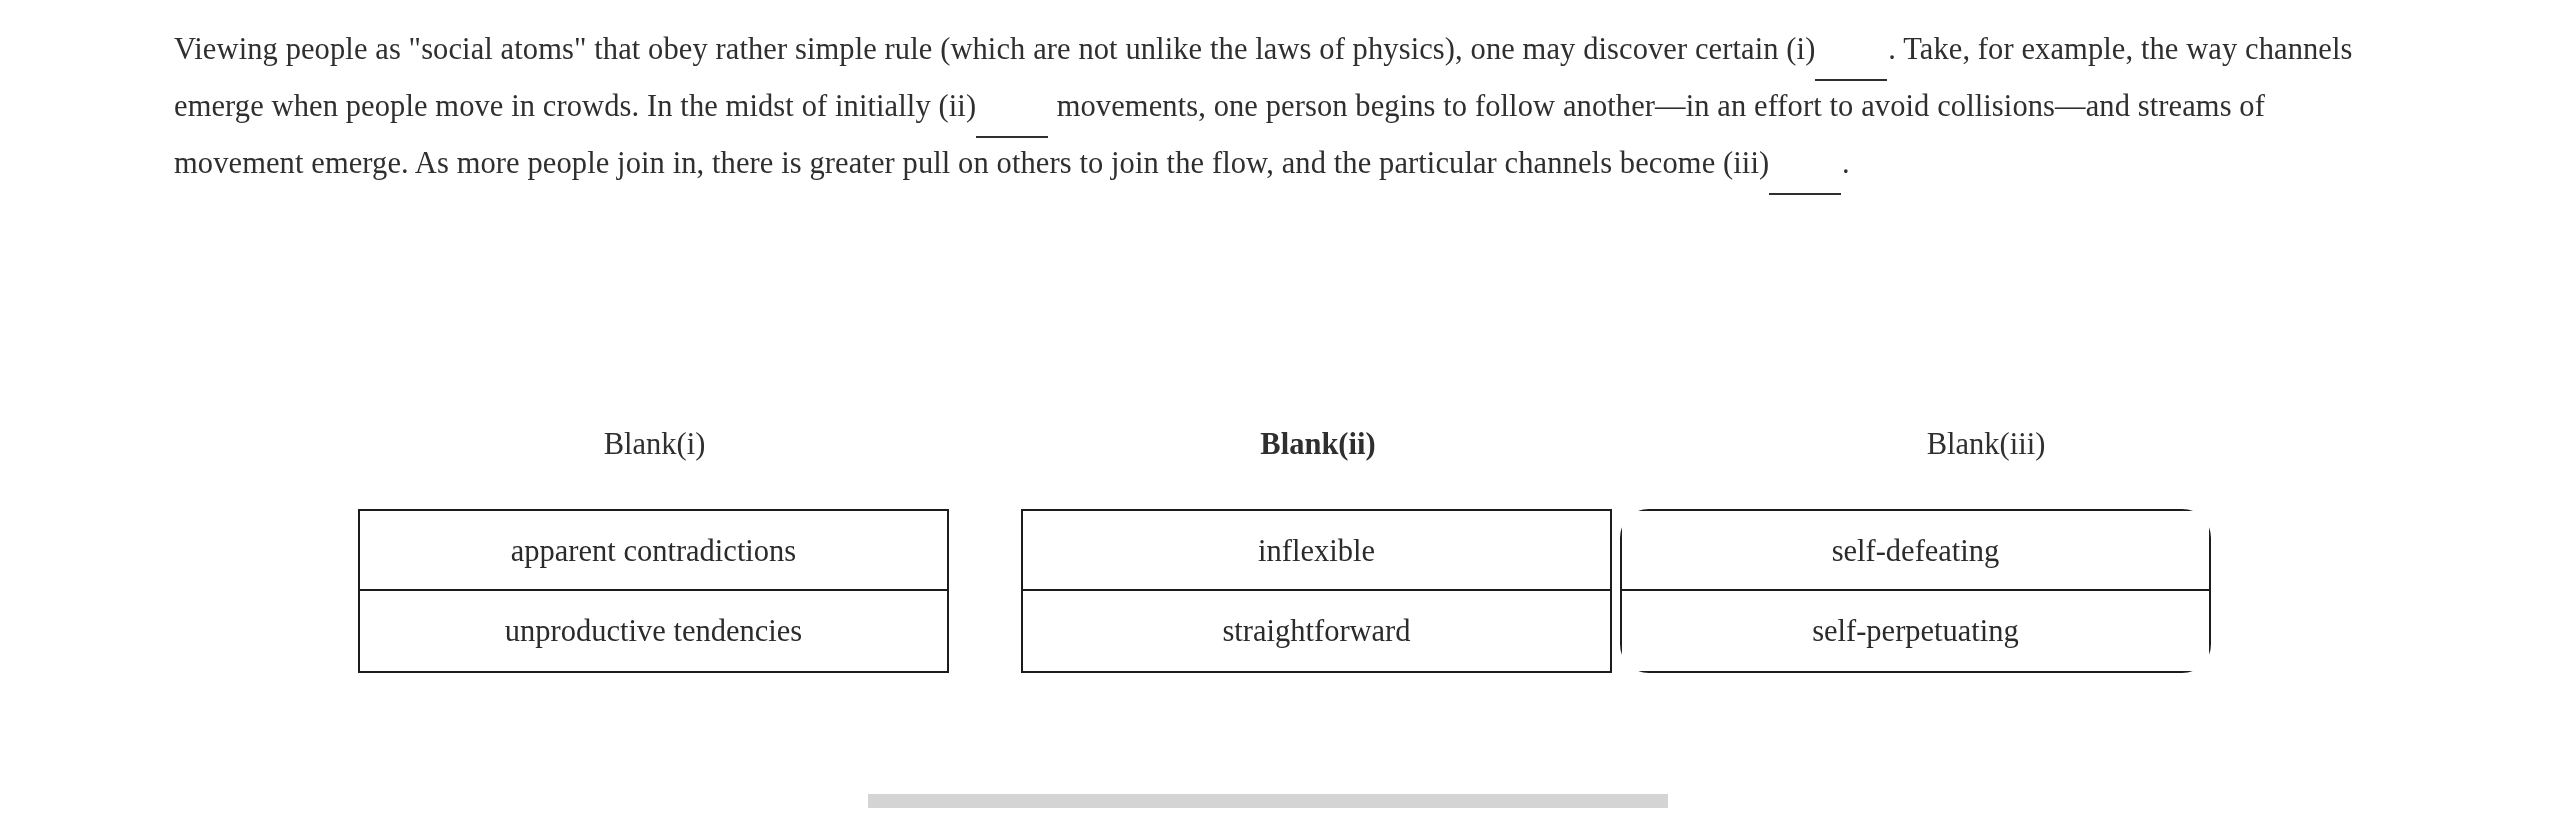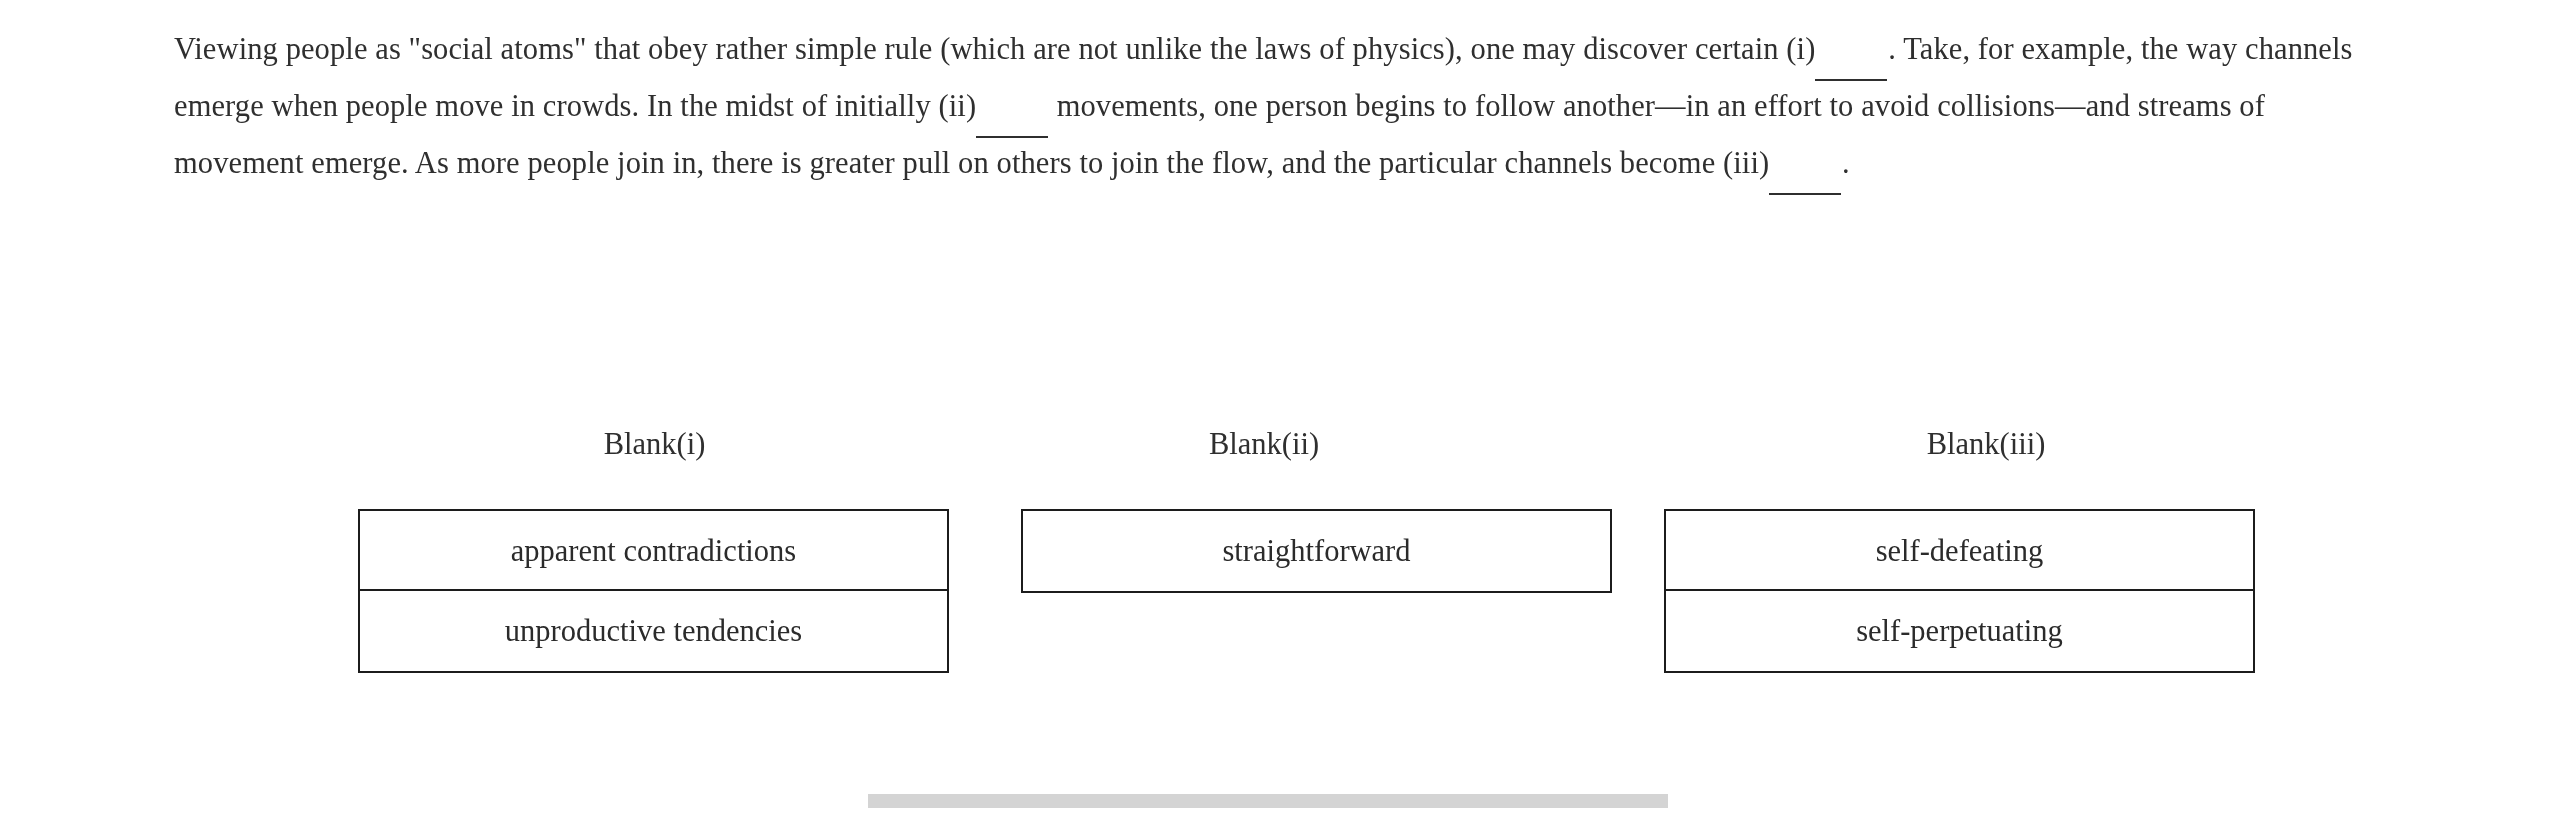--- a/index.html
+++ b/index.html
@@ -59,39 +59,39 @@
     height: 53px;
   }
   .col-header {
     position: absolute;
     font-size: 30.5px;
     color: #2f2f2f;
     white-space: nowrap;
     text-align: center;
   }
   .col-header.c1 { left: 542px; width: 137px; }
-  .col-header.c2 { left: 1140px; width: 160px; }
+  .col-header.c2 { left: 1194px; width: 160px; font-weight: bold; }
   .col-header.c3 { left: 1858px; width: 168px; }
 
   .columns {
     position: relative;
     height: 251px;
     margin-top: 29px;
   }
 
   .option-col {
     position: absolute;
     top: 0;
     width: 591px;
     border: 2.3px solid #1c1c1c;
     background: #ffffff;
   }
   .option-col.c1 { left: 314px; }
   .option-col.c2 { left: 977px; }
-  .option-col.c3 { left: 1620px; }
+  .option-col.c3 { left: 1576px; border-radius: 29px; }
 
   .option {
     height: 80px;
     line-height: 80px;
     text-align: center;
     font-size: 30.5px;
     color: #2b2b2b;
     background: #ffffff;
     border-bottom: 2.3px solid #1c1c1c;
     cursor: pointer;
@@ -136,20 +136,21 @@
     </div>
 
     <div class="columns">
 
       <div class="option-col c1">
         <div class="option">apparent contradictions</div>
         <div class="option">unproductive tendencies</div>
       </div>
 
       <div class="option-col c2">
+        <div class="option">inflexible</div>
         <div class="option">straightforward</div>
       </div>
 
       <div class="option-col c3">
         <div class="option">self-defeating</div>
         <div class="option">self-perpetuating</div>
       </div>
 
     </div>
   </div>

